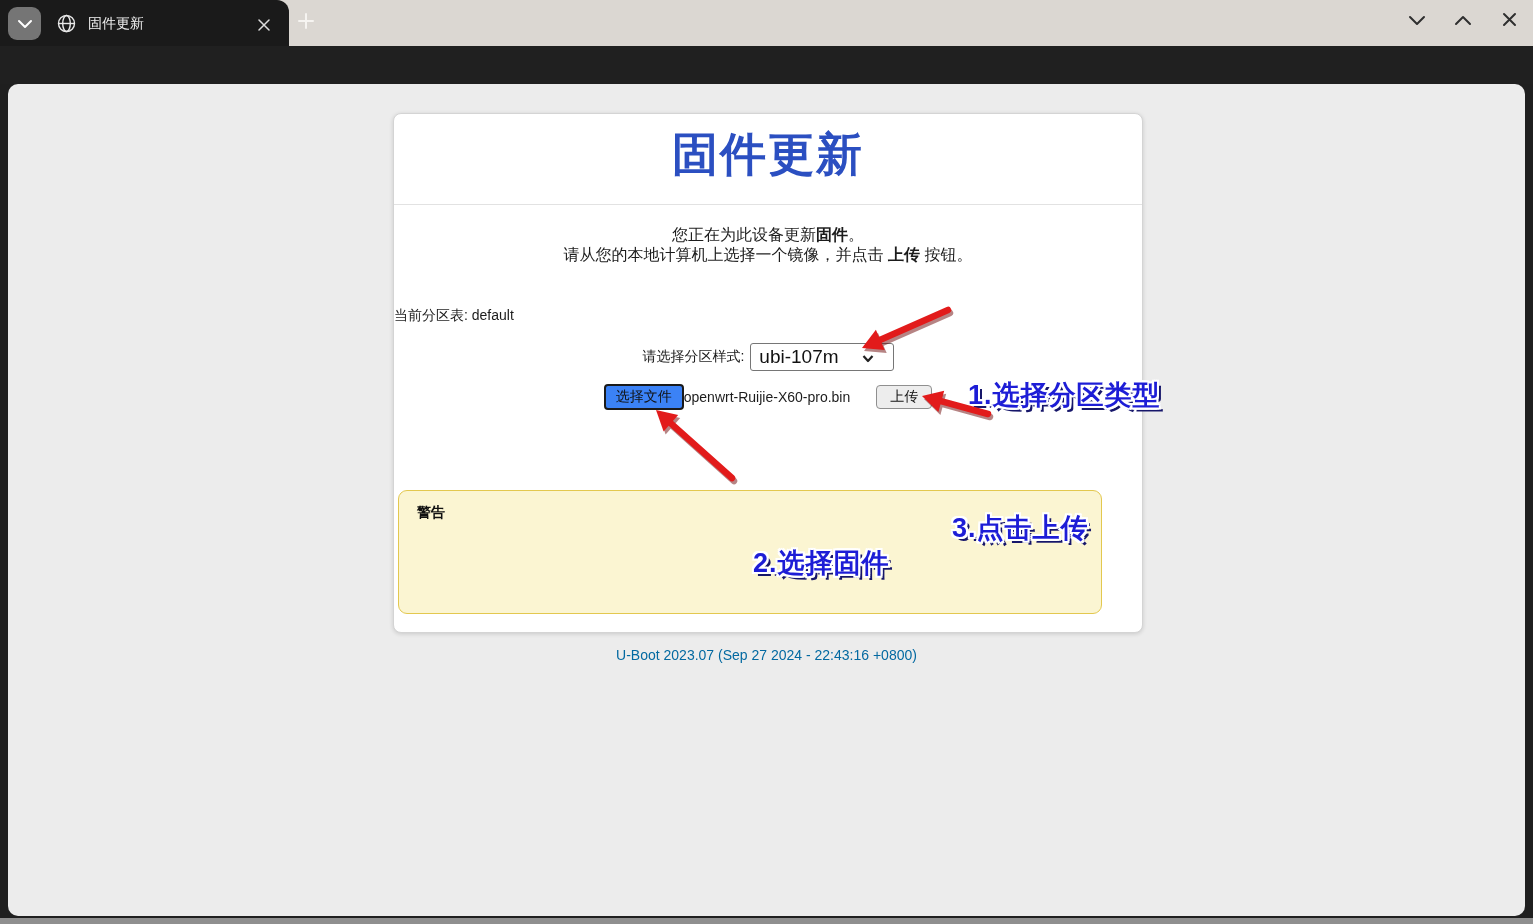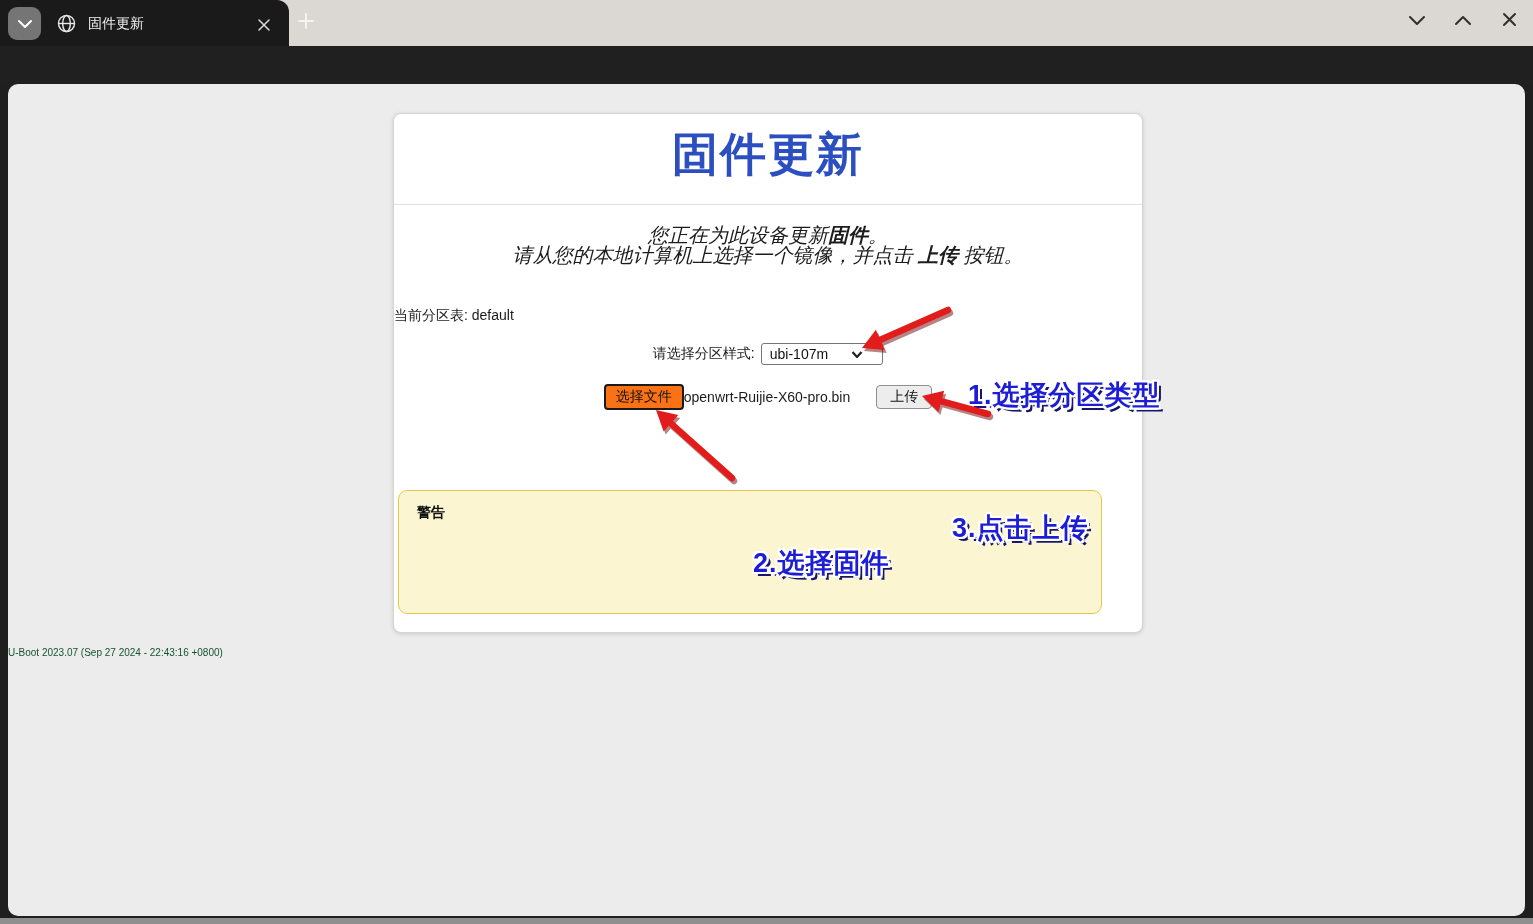--- a/index.html
+++ b/index.html
@@ -31,33 +31,33 @@
   .tb-icon { width:22px; height:22px; display:flex; align-items:center; justify-content:center; cursor:pointer; }
   .tb-sep { width:1px; height:18px; background:#555; }
   .inprivate-pill { height:29px; border-radius:15px; background:#1e63d2; display:flex; align-items:center; padding:0 3px 0 11px; gap:7px; cursor:pointer; }
   .inprivate-label { color:#ffffff; font-size:13px; }
   .avatar { width:24px; height:24px; border-radius:50%; background:#26262e; overflow:hidden; }
   
   .viewport { position:absolute; left:8px; top:84px; width:1517px; height:832px; background:#ececec; border-radius:10px; overflow:hidden; }
   .card { position:absolute; left:385px; top:29px; width:750px; height:520px; background:#ffffff; border:1px solid #d4d4d4; border-radius:8px; box-shadow:0 1px 4px rgba(0,0,0,.15); }
   .card-title { position:absolute; left:0; top:10px; width:100%; text-align:center; font-size:46px; font-weight:bold; color:#2b4fc1; letter-spacing:2px; }
   .card-divider { position:absolute; left:0; top:90px; width:100%; border-top:1px solid #e2e2e2; }
-  .intro { position:absolute; left:0; top:111px; width:100%; text-align:center; font-size:20px; line-height:20px; color:#1c1c1c;font-style:italic; }
+  .intro { position:absolute; left:0; top:111px; width:100%; text-align:center; font-size:16px; line-height:20px; color:#1c1c1c; }
   .row-table { position:absolute; left:0; top:193px; width:100%; text-align:left; font-size:14px; color:#1c1c1c; }
   .row-style { position:absolute; left:0; top:229px; width:100%; display:flex; justify-content:center; align-items:center; gap:6px; font-size:14px; color:#1c1c1c; }
-  .select-box { display:inline-flex; align-items:center; gap:23px; border:1px solid #767676; border-radius:3px; background:#ffffff; padding:2px 19px 2px 8px; font-size:14px; color:#111; cursor:pointer; }
+  .select-box { display:inline-flex; align-items:center; gap:23px; border:1px solid #767676; border-radius:3px; background:#ffffff; padding:2px 19px 2px 8px; font-size:19px; color:#111; cursor:pointer; }
   .row-file { position:absolute; left:0; top:270px; width:100%; display:flex; justify-content:center; align-items:center; font-size:14px; color:#1c1c1c; }
-  .file-btn { border:2px solid #1a1a1a; border-radius:4px; background:#f97316; padding:2px 10px; font-size:14px; color:#111; cursor:pointer; }
+  .file-btn { border:2px solid #1a1a1a; border-radius:4px; background:#3b82f6; padding:2px 10px; font-size:14px; color:#111; cursor:pointer; }
   .file-name { }
   .upload-btn { margin-left:26px; border:1px solid #8f8f8f; border-radius:4px; background:#ededed; padding:2px 13px; font-size:14px; color:#111; cursor:pointer; }
   .warnbox { position:absolute; left:4px; top:376px; width:704px; height:124px; background:#fbf5d2; border:1px solid #e3c84f; border-radius:9px; padding:13px 18px; }
   .warn-title { font-size:14px; font-weight:bold; color:#111; }
   .warn-list { margin:9px 0 0 0; padding-left:25px; list-style-type:square; font-size:13px; color:#111; }
   .warn-list li { margin-bottom:7px; }
-  .page-footer { position:absolute; left:0; top:563px; width:100%; font-size:10px; color:#14532d; }
+  .page-footer { position:absolute; left:0; top:563px; width:100%; text-align:center; font-size:14px; color:#0369a1; }
   
   .ann { position:absolute; font-size:27px; font-weight:bold; color:#1d1dd6; white-space:nowrap; letter-spacing:1px;
     text-shadow:-2px -2px 0 #fff,-2px 0 0 #fff,-2px 2px 0 #fff,0 -2px 0 #fff,0 2px 0 #fff,2px -2px 0 #fff,2px 0 0 #fff,2px 2px 0 #fff,4px 4px 0 #16166a; }
   .arrow-svg { position:absolute; filter:drop-shadow(2px 3px 0 rgba(110,10,10,.5)); }
   .bottom-strip { position:absolute; left:0; top:918px; width:1533px; height:6px; background:#8f8f8f; }
   b { font-weight:bold; }
 </style>
 </head>
 <body>
 

